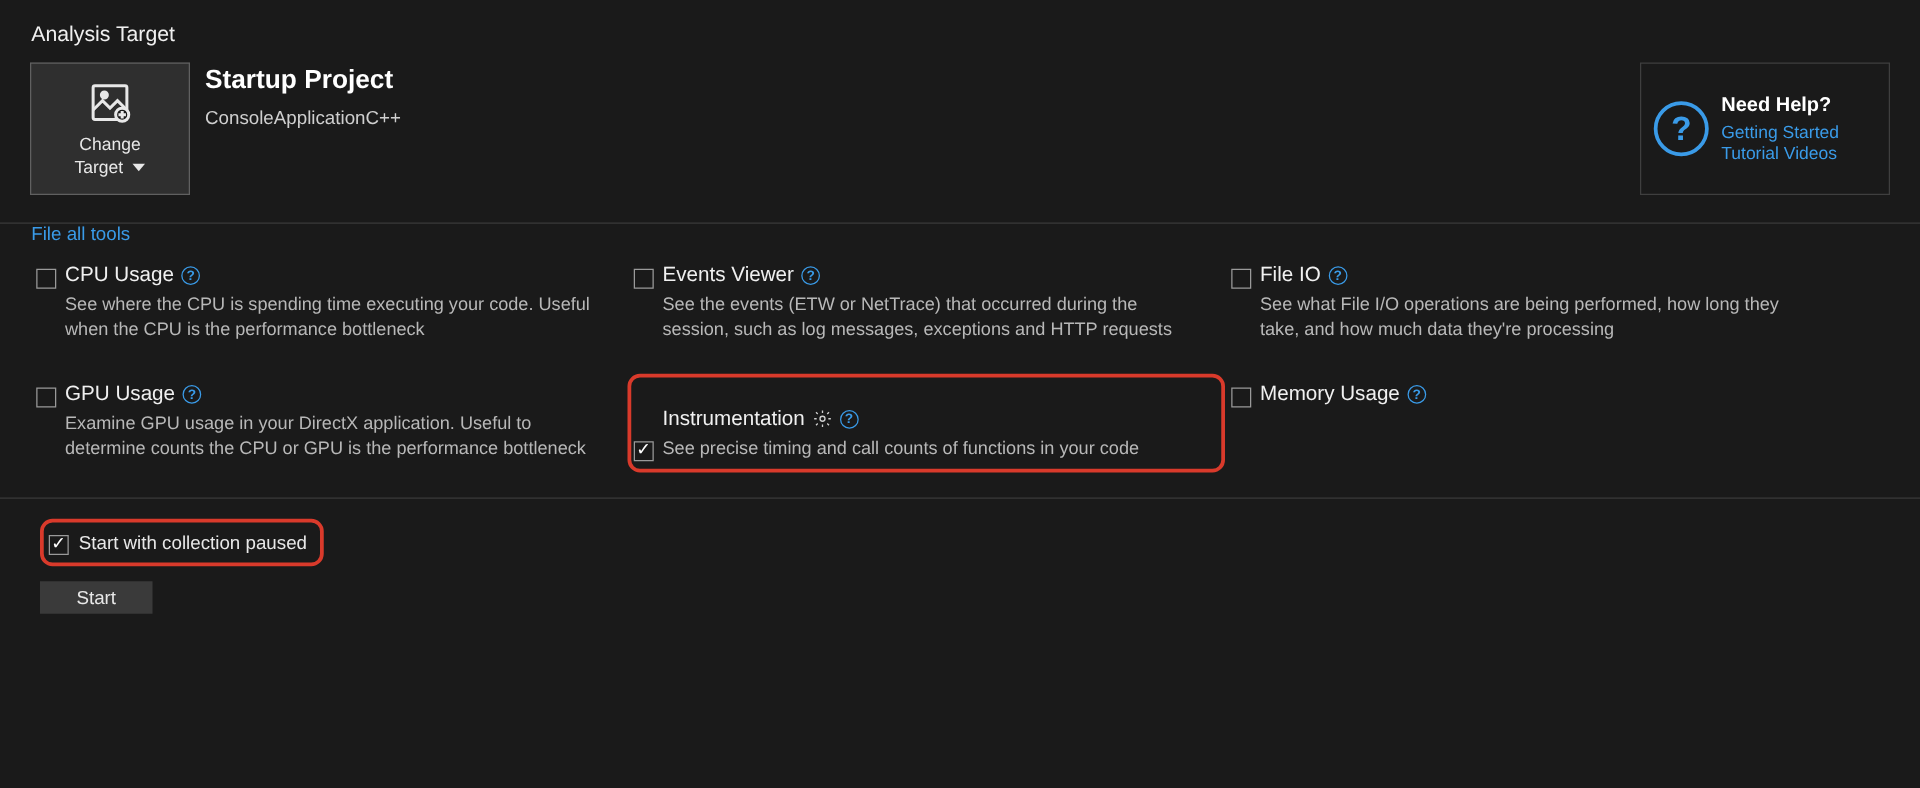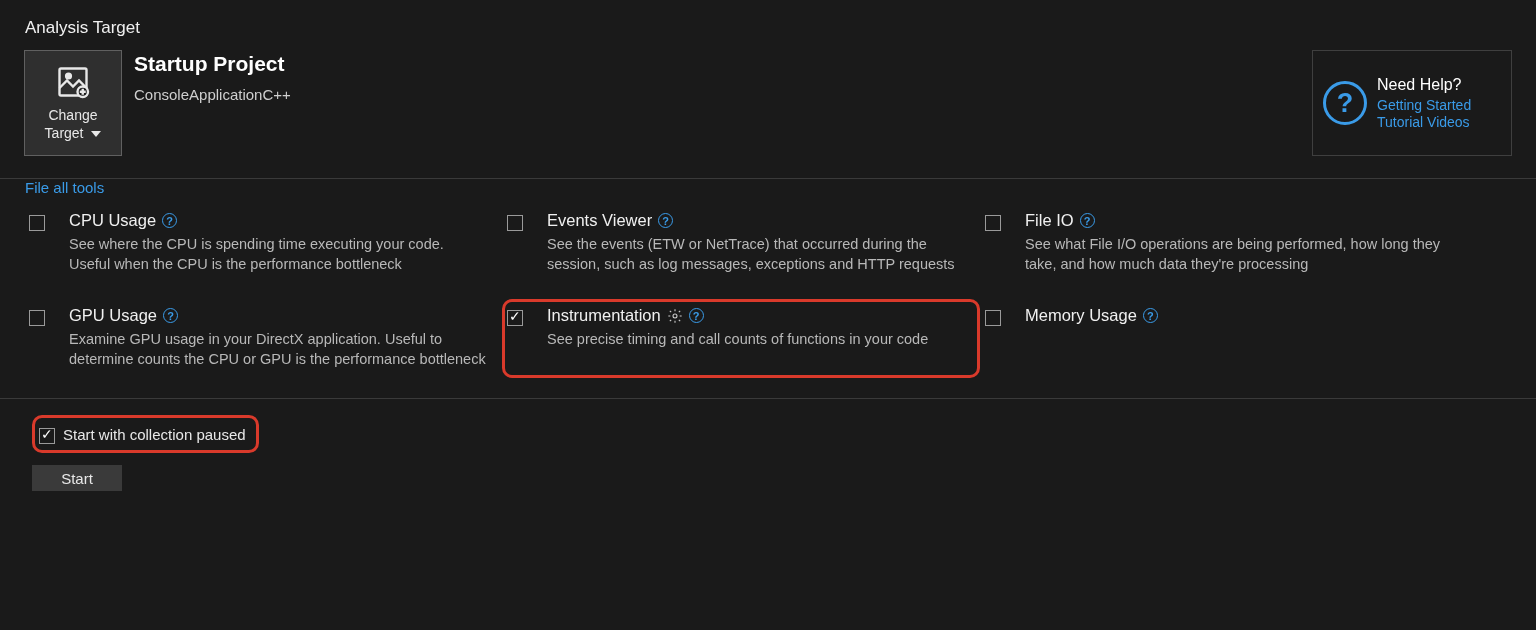--- a/index.html
+++ b/index.html
@@ -20,21 +20,21 @@
     }
     .target-row {
       display: flex;
       align-items: flex-start;
       justify-content: space-between;
       padding: 0 24px 22px 24px;
       border-bottom: 1px solid #3a3a3a;
     }
     .target-left { display: flex; align-items: flex-start; gap: 12px; }
     .change-target-btn {
-      width: 98px;
+      width: 128px;
       height: 106px;
       border: 1px solid #606060;
       background: #2f2f2f;
       display: flex;
       flex-direction: column;
       align-items: center;
       justify-content: center;
       color: #e8e8e8;
       font-size: 14px;
       cursor: pointer;
@@ -68,42 +68,42 @@
       border-radius: 50%;
       display: flex;
       align-items: center;
       justify-content: center;
       color: #3a9be8;
       font-size: 27px;
       font-weight: bold;
       flex-shrink: 0;
     }
     .help-texts { display: flex; flex-direction: column; gap: 1px; }
-    .help-title { color: #fff; font-weight: 400; font-size: 16px; margin-bottom: 2px;}
+    .help-title { color: #fff; font-weight: 700; font-size: 16px; margin-bottom: 2px;}
     .help-link { color: #3a9be8; font-size: 14px; cursor: pointer; }
 
     .tools-header { display: flex; justify-content: space-between; align-items: center; padding: 0 25px 0 25px; }
     .show-all { color: #3a9be8; font-size: 15px; cursor: pointer; padding-right: 4px; }
 
     .tools-grid {
       display: grid;
       grid-template-columns: 478px 478px 478px;
       column-gap: 0px;
       row-gap: 16px;
       padding: 8px 24px 20px 24px;
     }
     .tool {
       display: flex;
       align-items: flex-start;
-      gap: 24px;
+      gap: 7px;
       padding: 4px 12px 6px 2px;
       border: 3px solid transparent;
       border-radius: 10px;
     }
-    .tool.highlight { border-color: #d93a2b; }
+    .tool.highlight { border-color: #d93a2b; align-items: flex-end; }
     .chk {
       appearance: none;
       width: 16px; height: 16px;
       border: 1px solid #9a9a9a;
       background: transparent;
       margin-top: 4px;
       cursor: pointer;
       flex-shrink: 0;
       position: relative;
     }

